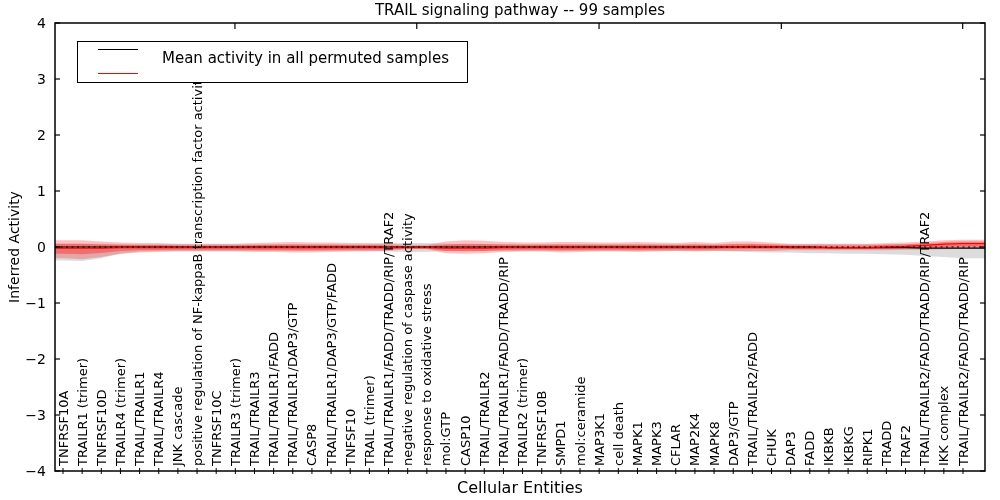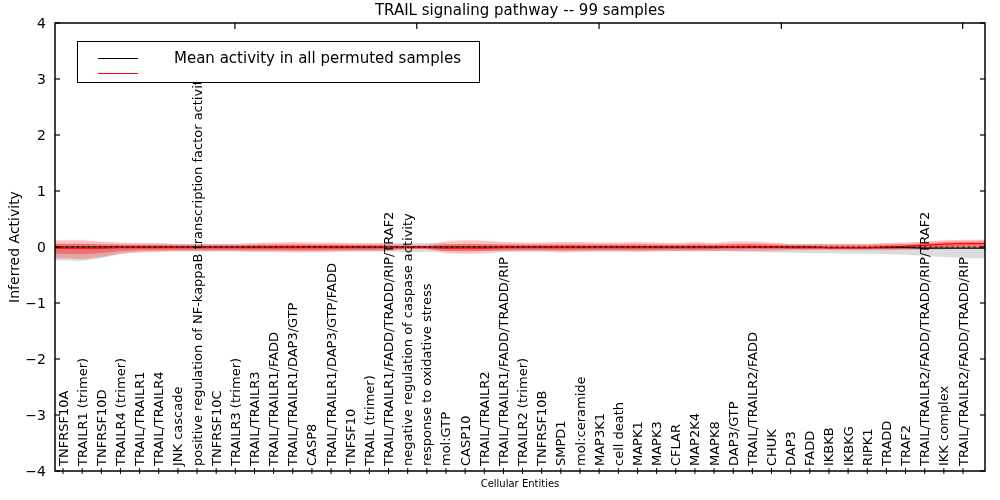--- a/index.html
+++ b/index.html
@@ -2,25 +2,25 @@
 <html><head>
 <meta charset="utf-8">
 <style>
   html,body{margin:0;padding:0;background:#ffffff;}
   .fig{position:relative;width:1000px;height:500px;background:#ffffff;
        font-family:"DejaVu Sans",sans-serif;color:#000;overflow:hidden;text-decoration:underline;}
   .title{position:absolute;top:1px;left:55px;width:930px;text-align:center;
          font-size:15px;white-space:nowrap;}
   .ylabel{position:absolute;top:247px;left:14px;transform:translate(-50%,-50%) rotate(-90deg);
           font-size:14px;white-space:nowrap;}
-  .xlabel{position:absolute;top:478px;left:55px;width:930px;text-align:center;font-size:10px;}
+  .xlabel{position:absolute;top:478px;left:55px;width:930px;text-align:center;font-size:16px;}
   svg{position:absolute;top:0;left:0;}
   .legend{position:absolute;left:77px;top:41px;background:#ffffff;border:1.6px solid #000;
           padding:7px 18px 8px 12px;display:flex;flex-direction:column;gap:6px;z-index:3;}
-  .legend-row{display:flex;align-items:center;font-size:15px;white-space:nowrap;gap:12px;}
+  .legend-row{display:flex;align-items:flex-start;font-size:15px;white-space:nowrap;}
   .legend-line{display:inline-block;width:40px;height:0;border-top:1.7px solid #000;
                margin-left:8px;margin-right:24px;}
   text{font-family:"DejaVu Sans",sans-serif;}
 </style>
 </head>
 <body>
 
 <div class="fig">
   <div class="title">TRAIL signaling pathway -- 99 samples</div>
   <div class="ylabel">Inferred Activity</div>

